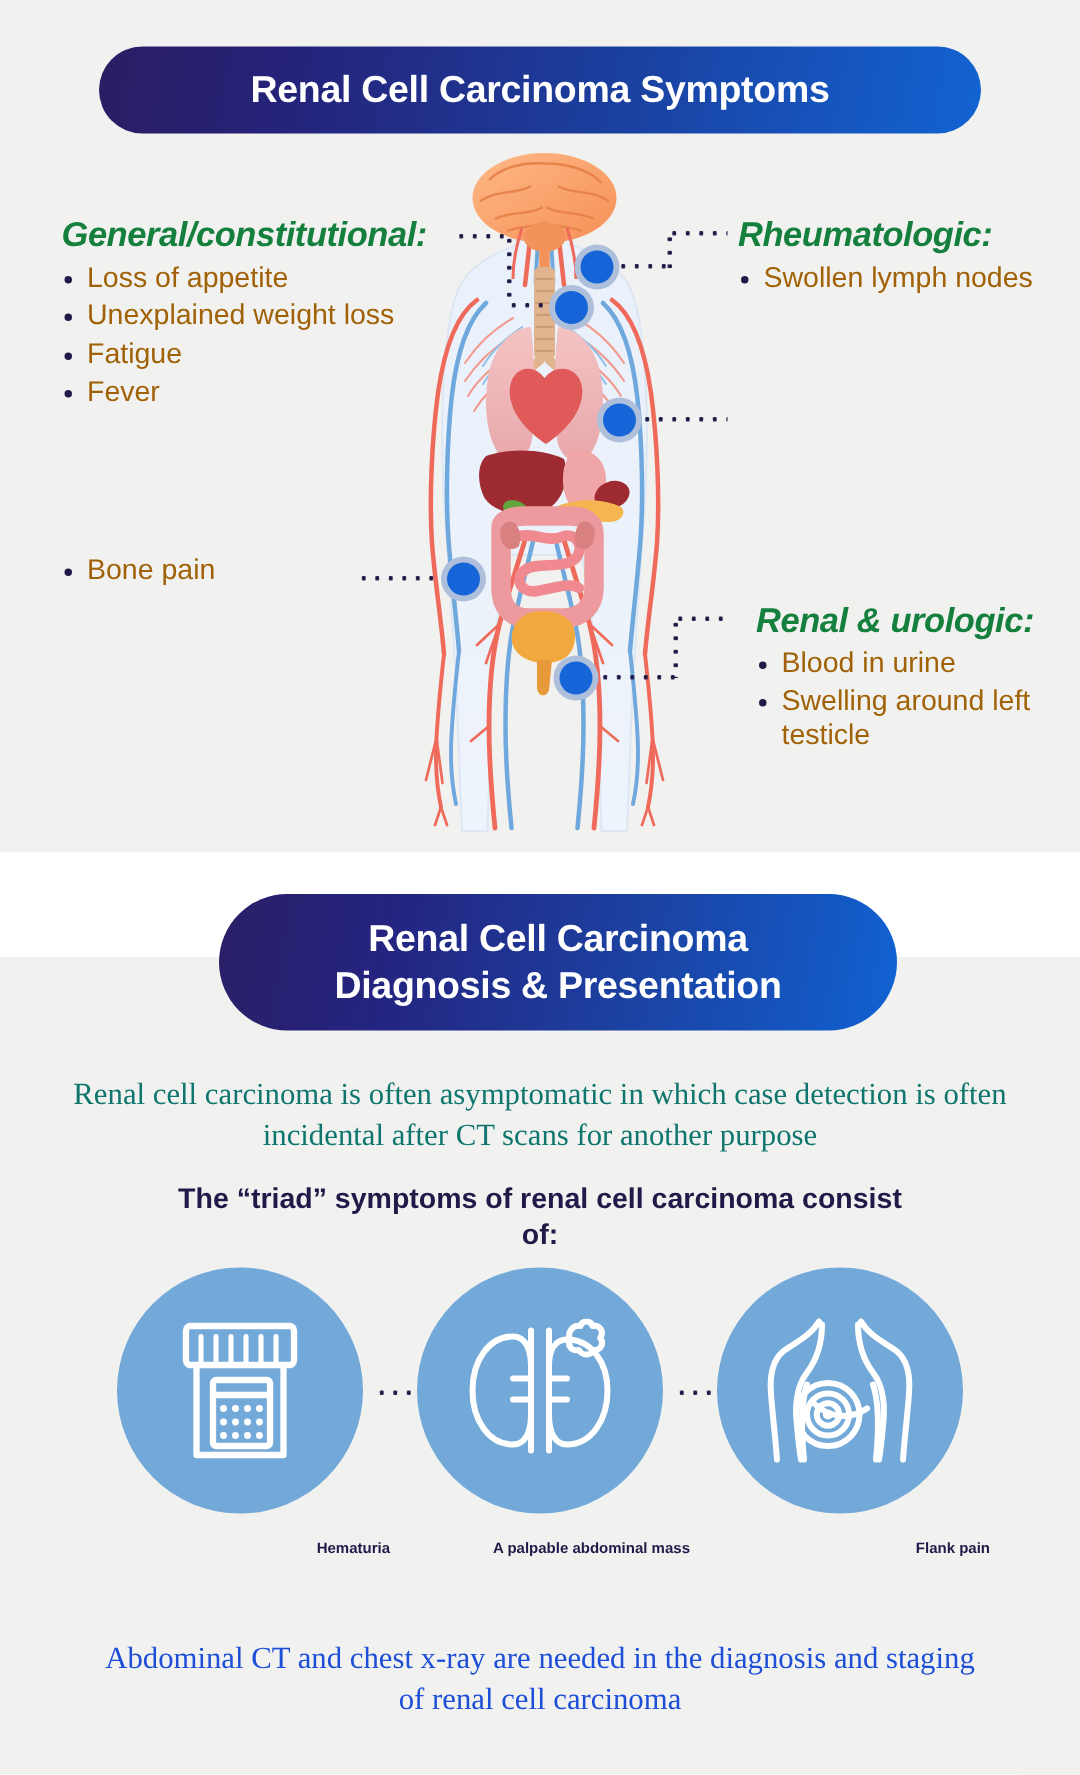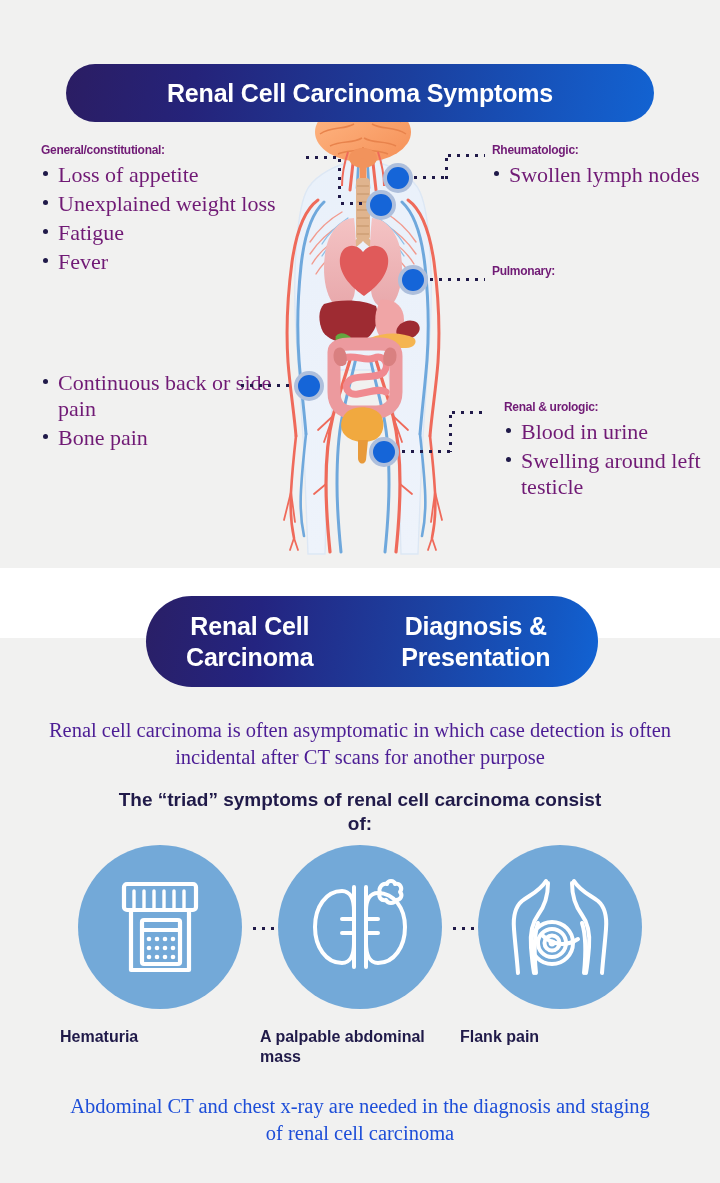--- a/index.html
+++ b/index.html
@@ -37,47 +37,47 @@
     color: #ffffff;
     font-weight: bold;
     letter-spacing: -0.2px;
     z-index: 20;
   }
   .pill-1 {
     left: 66px; top: 31px;
     width: 588px; height: 58px;
     background: linear-gradient(100deg, #2b1d63 0%, #25237a 22%, #1b3f9e 58%, #1559c4 88%, #1263d2 100%);
     font-size: 25px;
-    margin-top: 33px;
   }
   .pill-2 {
     left: 146px; top: 596px;
     width: 452px; height: 91px;
     background: linear-gradient(100deg, #2a1f66 0%, #242480 25%, #1c41a1 60%, #1457c2 88%, #1163d4 100%);
     font-size: 25px;
     line-height: 1.22;
-    flex-direction: row;
+    flex-direction: column;
   }
 
   
   .sym-group { position: absolute; z-index: 12; }
   .sym-head {
-    color: #701a75;
+    color: #15803d;
     font-weight: bold;
-    font-size: 12px;
+    font-size: 23px;
     letter-spacing: -0.3px;
     margin-bottom: 5px;
     white-space: nowrap;
+    font-style: italic;
   }
   .sym-list { list-style: none; }
   .sym-list li {
     position: relative;
-    font-family: Liberation Serif, serif;
-    color: #701a75;
-    font-size: 22px;
+    font-family: Liberation Sans, sans-serif;
+    color: #a16207;
+    font-size: 19px;
     line-height: 1.18;
     padding-left: 17px;
     margin-bottom: 3px;
   }
   .sym-list li::before {
     content: "";
     position: absolute; left: 2px; top: 9px;
     width: 5px; height: 5px; border-radius: 50%;
     background: #201a49;
   }
@@ -131,21 +131,21 @@
     background-size: 3px 9px;
     background-repeat: repeat-y;
   }
 
   
   .dx-intro {
     position: absolute; left: 30px; top: 717px;
     width: 660px;
     text-align: center;
     font-family: "Liberation Serif", serif;
-    color: #4c1d95;
+    color: #0f766e;
     font-size: 20.5px;
     line-height: 1.32;
     z-index: 12;
   }
   .dx-triad {
     position: absolute; left: 110px; top: 788px;
     width: 500px;
     text-align: center;
     color: #201a49;
     font-weight: bold;
@@ -174,24 +174,24 @@
     background: #73a9d8;
     display: flex; align-items: center; justify-content: center;
   }
   .triad-circle svg { display: block; }
 
   .triad-label {
     position: absolute;
     width: 200px;
     left: -18px;
     top: 182px;
-    text-align: left;
+    text-align: right;
     color: #201a49;
     font-weight: bold;
-    font-size: 16px;
+    font-size: 10px;
     line-height: 1.25;
   }
 
   .triad-connector {
     position: absolute;
     top: 82px;
     width: 36px; height: 3px;
     background-image: radial-gradient(circle, #201a49 1.5px, transparent 1.6px);
     background-size: 9px 3px;
     background-repeat: repeat-x;
@@ -394,34 +394,32 @@
   <ul class="sym-list">
     <li>Loss of appetite</li>
     <li>Unexplained weight loss</li>
     <li>Fatigue</li>
     <li>Fever</li>
   </ul>
 </div>
 
 <div class="sym-group g-musculo">
   <ul class="sym-list">
-    <li>Continuous back or side pain</li>
     <li>Bone pain</li>
   </ul>
 </div>
 
 <div class="sym-group g-rheum">
   <div class="sym-head">Rheumatologic:</div>
   <ul class="sym-list">
     <li>Swollen lymph nodes</li>
   </ul>
 </div>
 
 <div class="sym-group g-pulm">
-  <div class="sym-head">Pulmonary:</div>
 </div>
 
 <div class="sym-group g-renal">
   <div class="sym-head">Renal &amp; urologic:</div>
   <ul class="sym-list">
     <li>Blood in urine</li>
     <li>Swelling around left testicle</li>
   </ul>
 </div>
 

